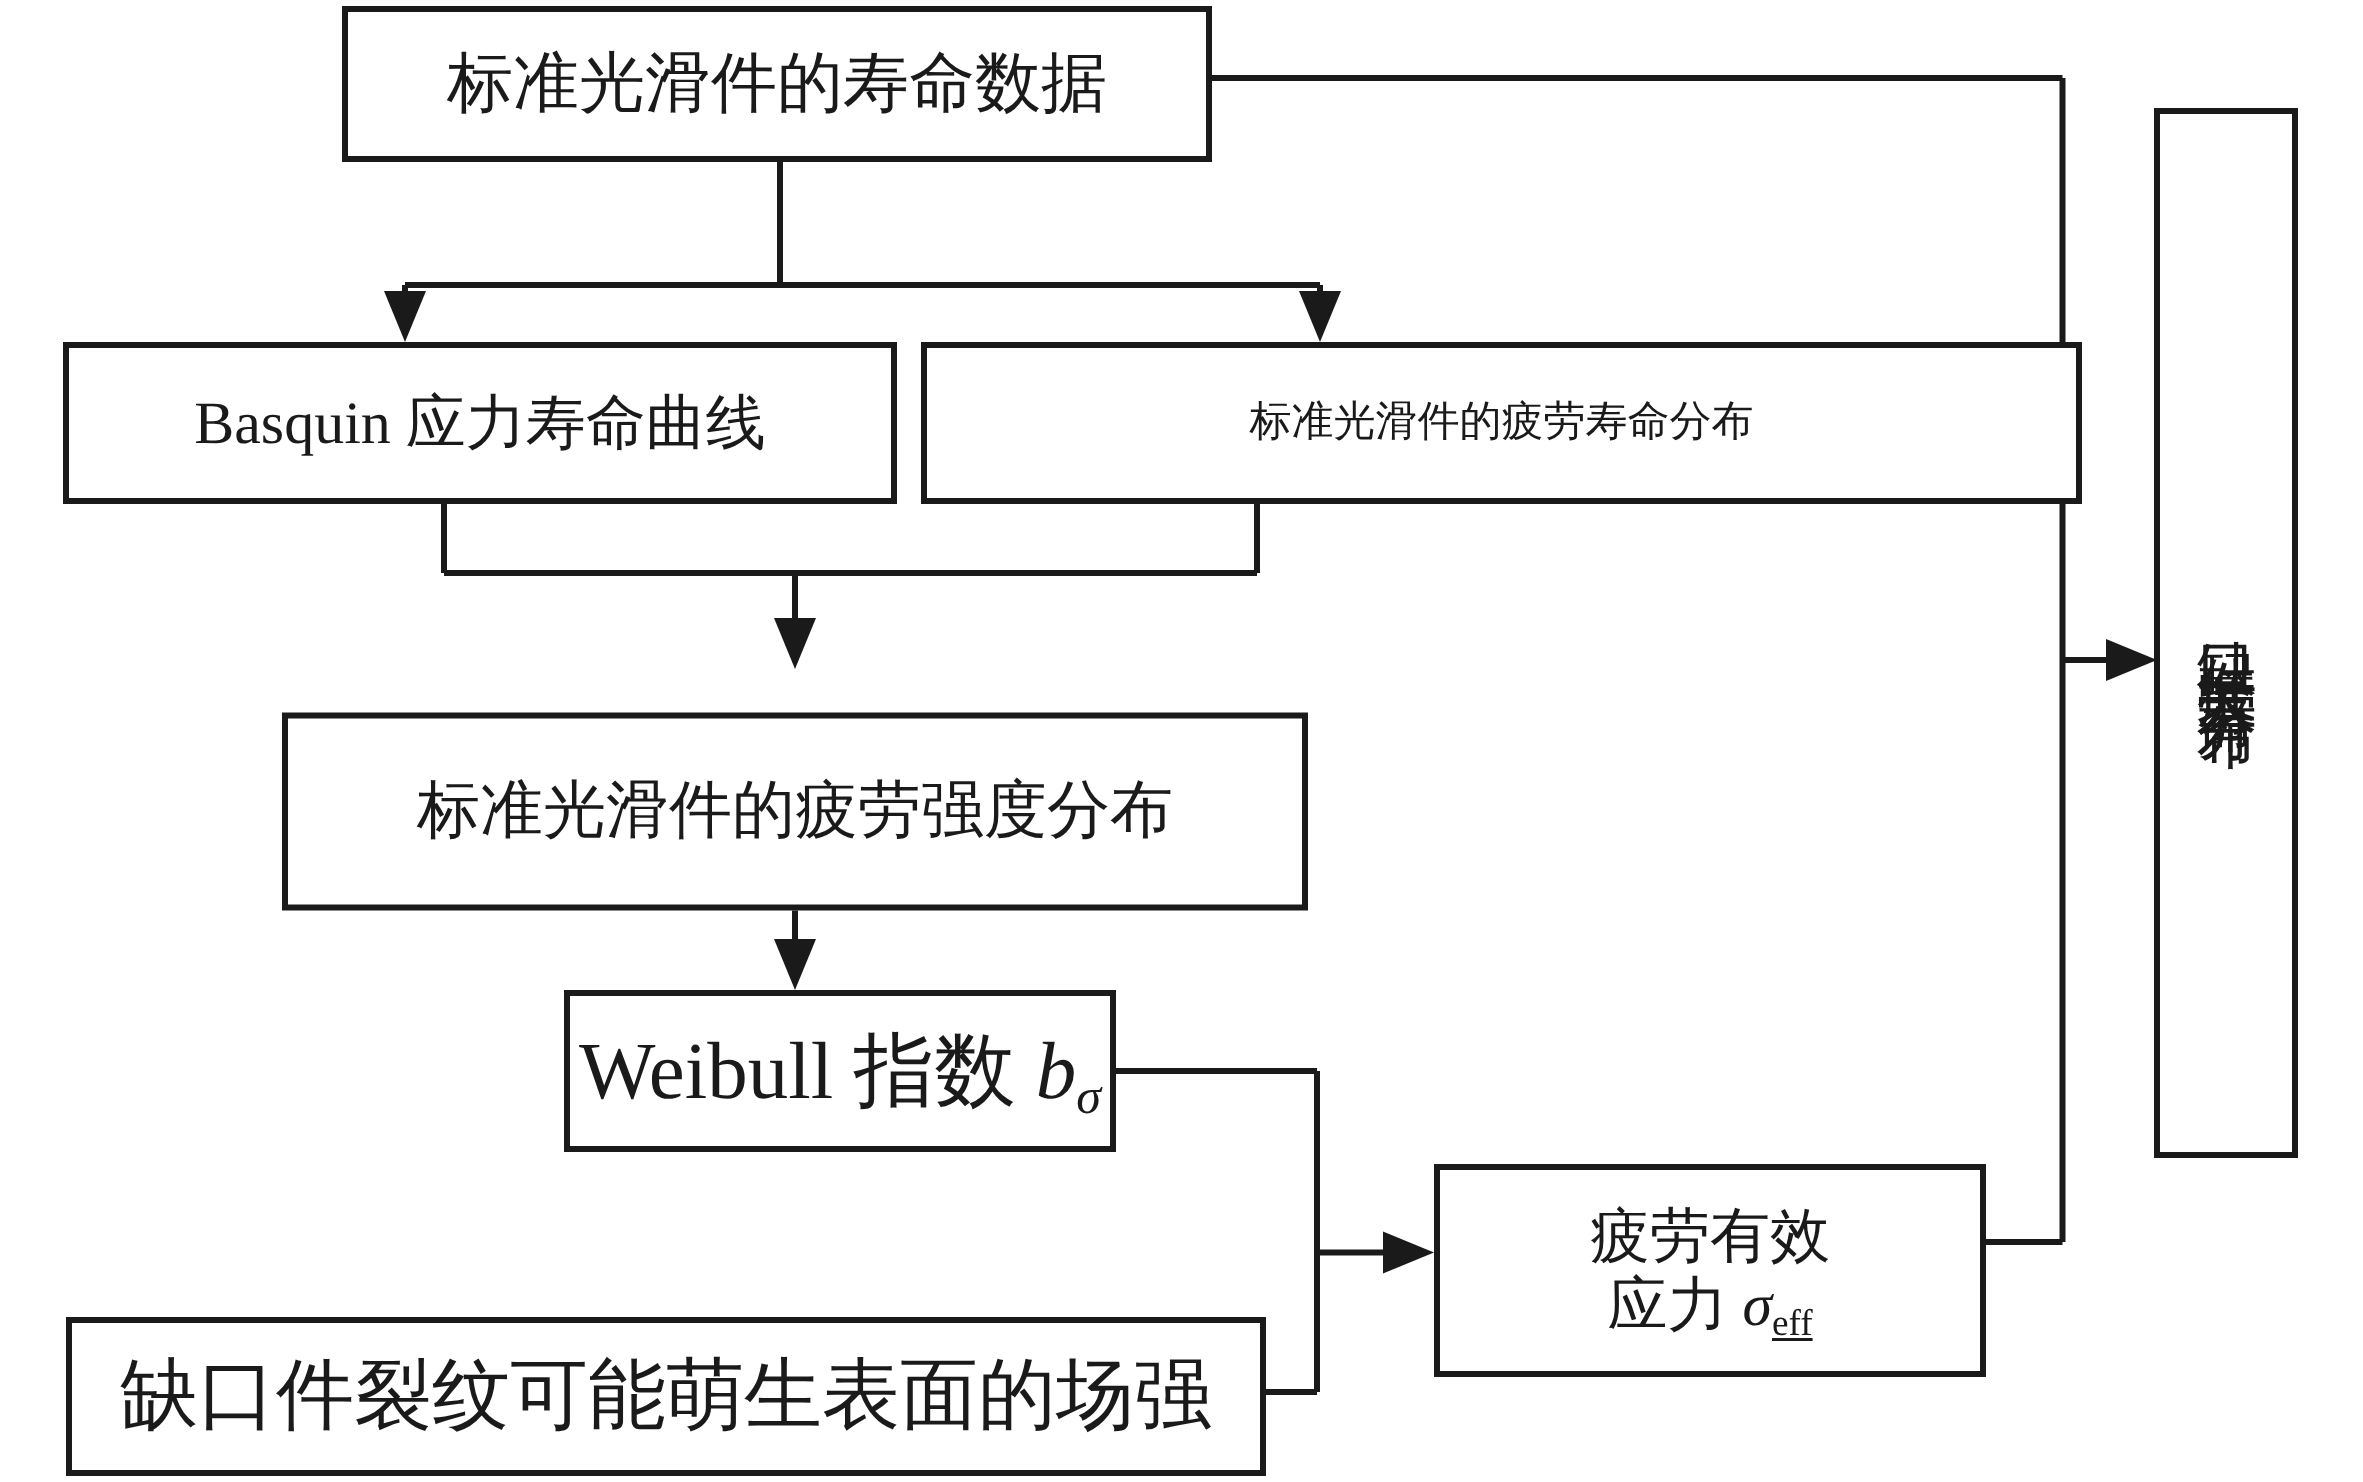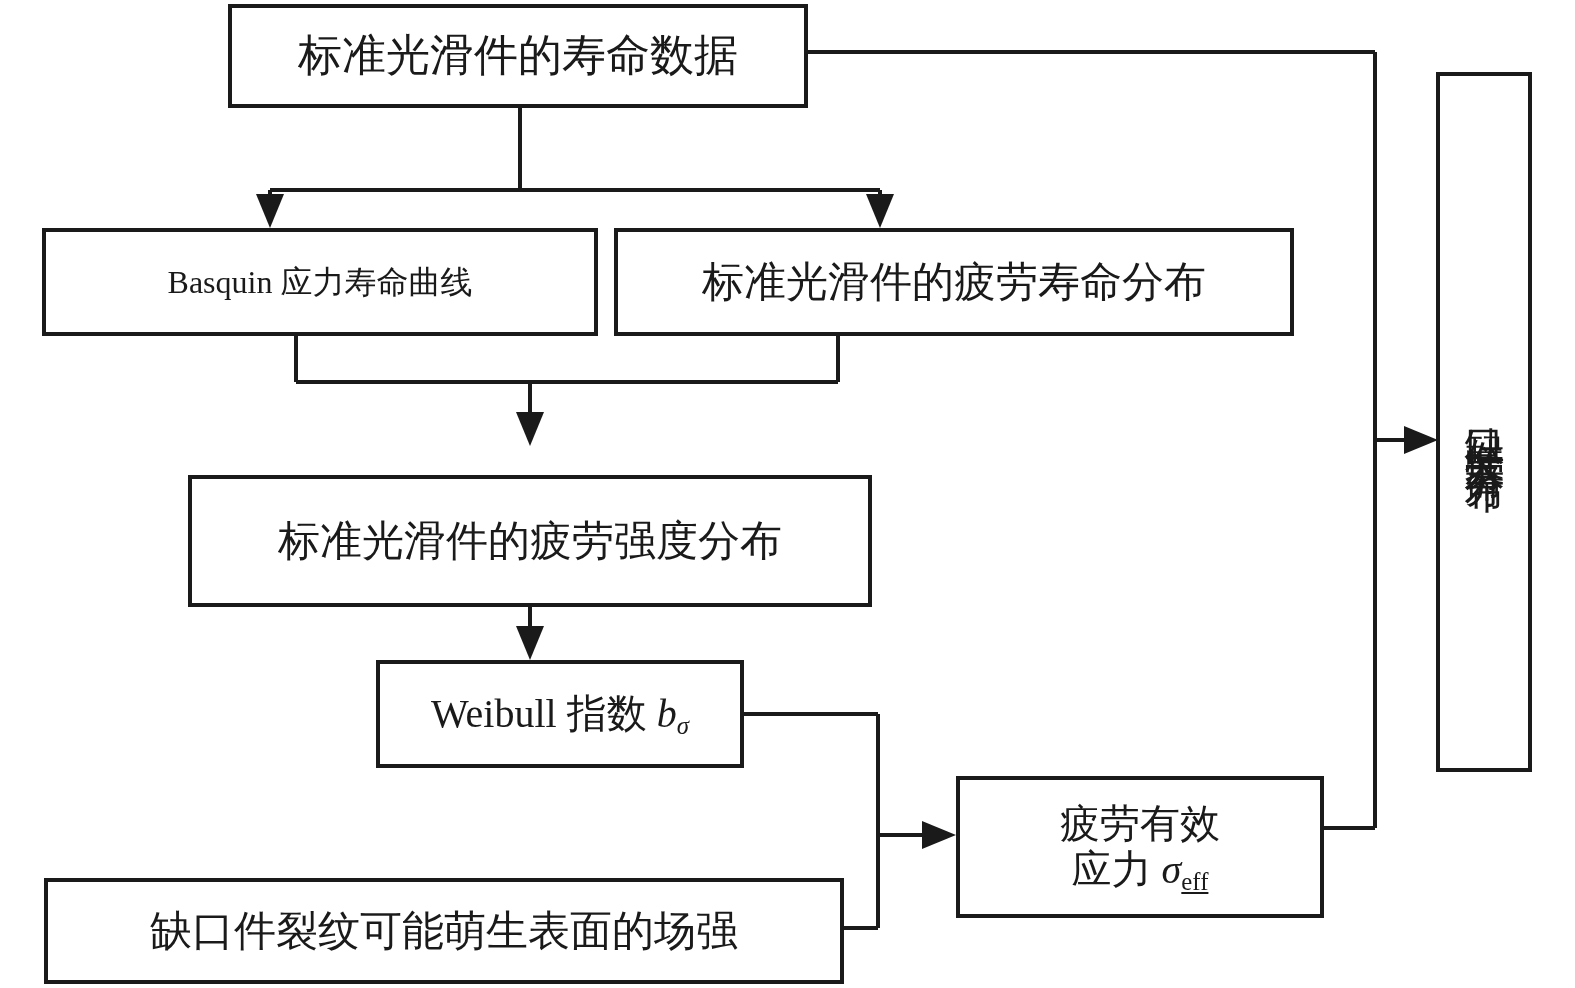--- a/index.html
+++ b/index.html
@@ -55,38 +55,38 @@
     top: 0.30em;
     text-decoration: underline;
   }
   
   #node-life-data {
     left: 228px; top: 4px; width: 580px; height: 104px;
     font-size: 44px;
   }
   #node-basquin {
     left: 42px; top: 228px; width: 556px; height: 108px;
-    font-size: 32px;
+    font-size: 40px;
   }
   #node-life-dist {
-    left: 614px; top: 228px; width: 680px; height: 108px;
-    font-size: 42px;
+    left: 614px; top: 228px; width: 774px; height: 108px;
+    font-size: 28px;
   }
   #node-strength-dist {
     left: 188px; top: 446px; width: 684px; height: 132px;
     font-size: 42px;
     margin-top: 29px;
   }
   #node-weibull {
     left: 376px; top: 660px; width: 368px; height: 108px;
-    font-size: 40px;
+    font-size: 54px;
   }
   #node-field-strength {
     left: 44px; top: 878px; width: 800px; height: 106px;
-    font-size: 42px;
+    font-size: 52px;
   }
   #node-eff-stress {
     left: 956px; top: 764px; width: 368px; height: 142px;
     font-size: 40px;
     margin-top: 12px;
   }
   #node-notch-life-dist {
     left: 1436px; top: 72px; width: 96px; height: 700px;
     font-size: 40px;
     padding: 8px 0;

